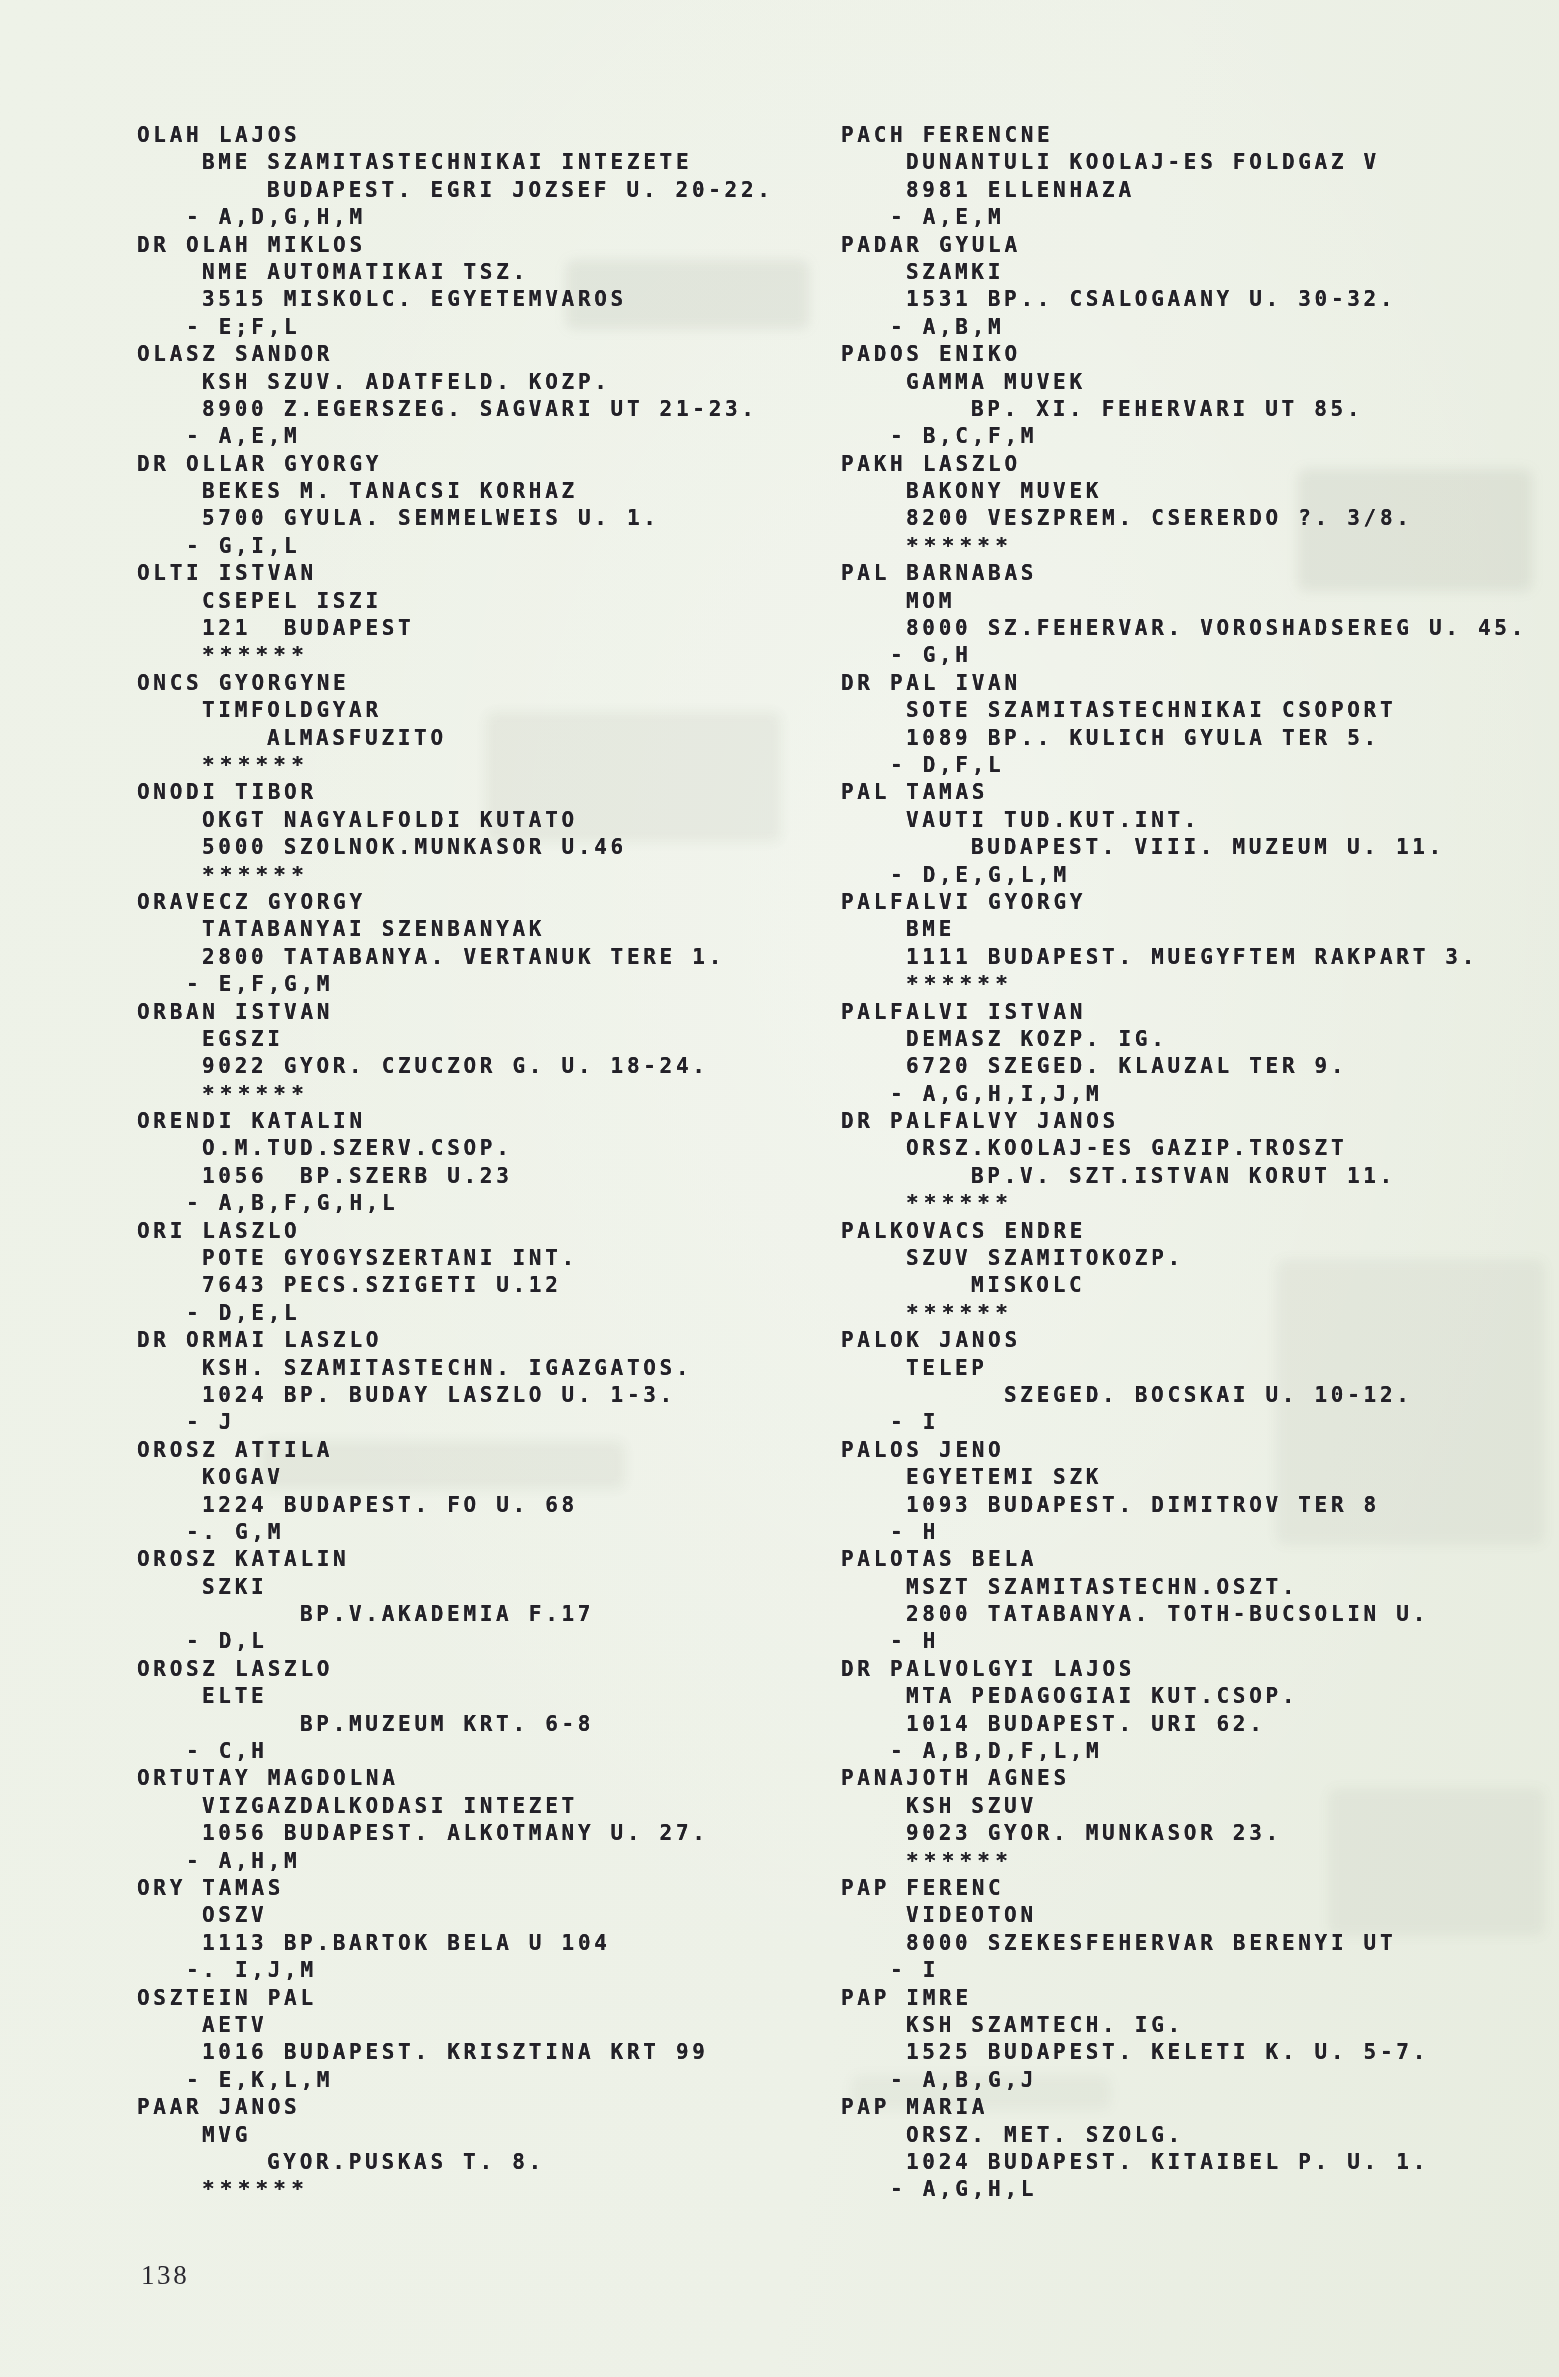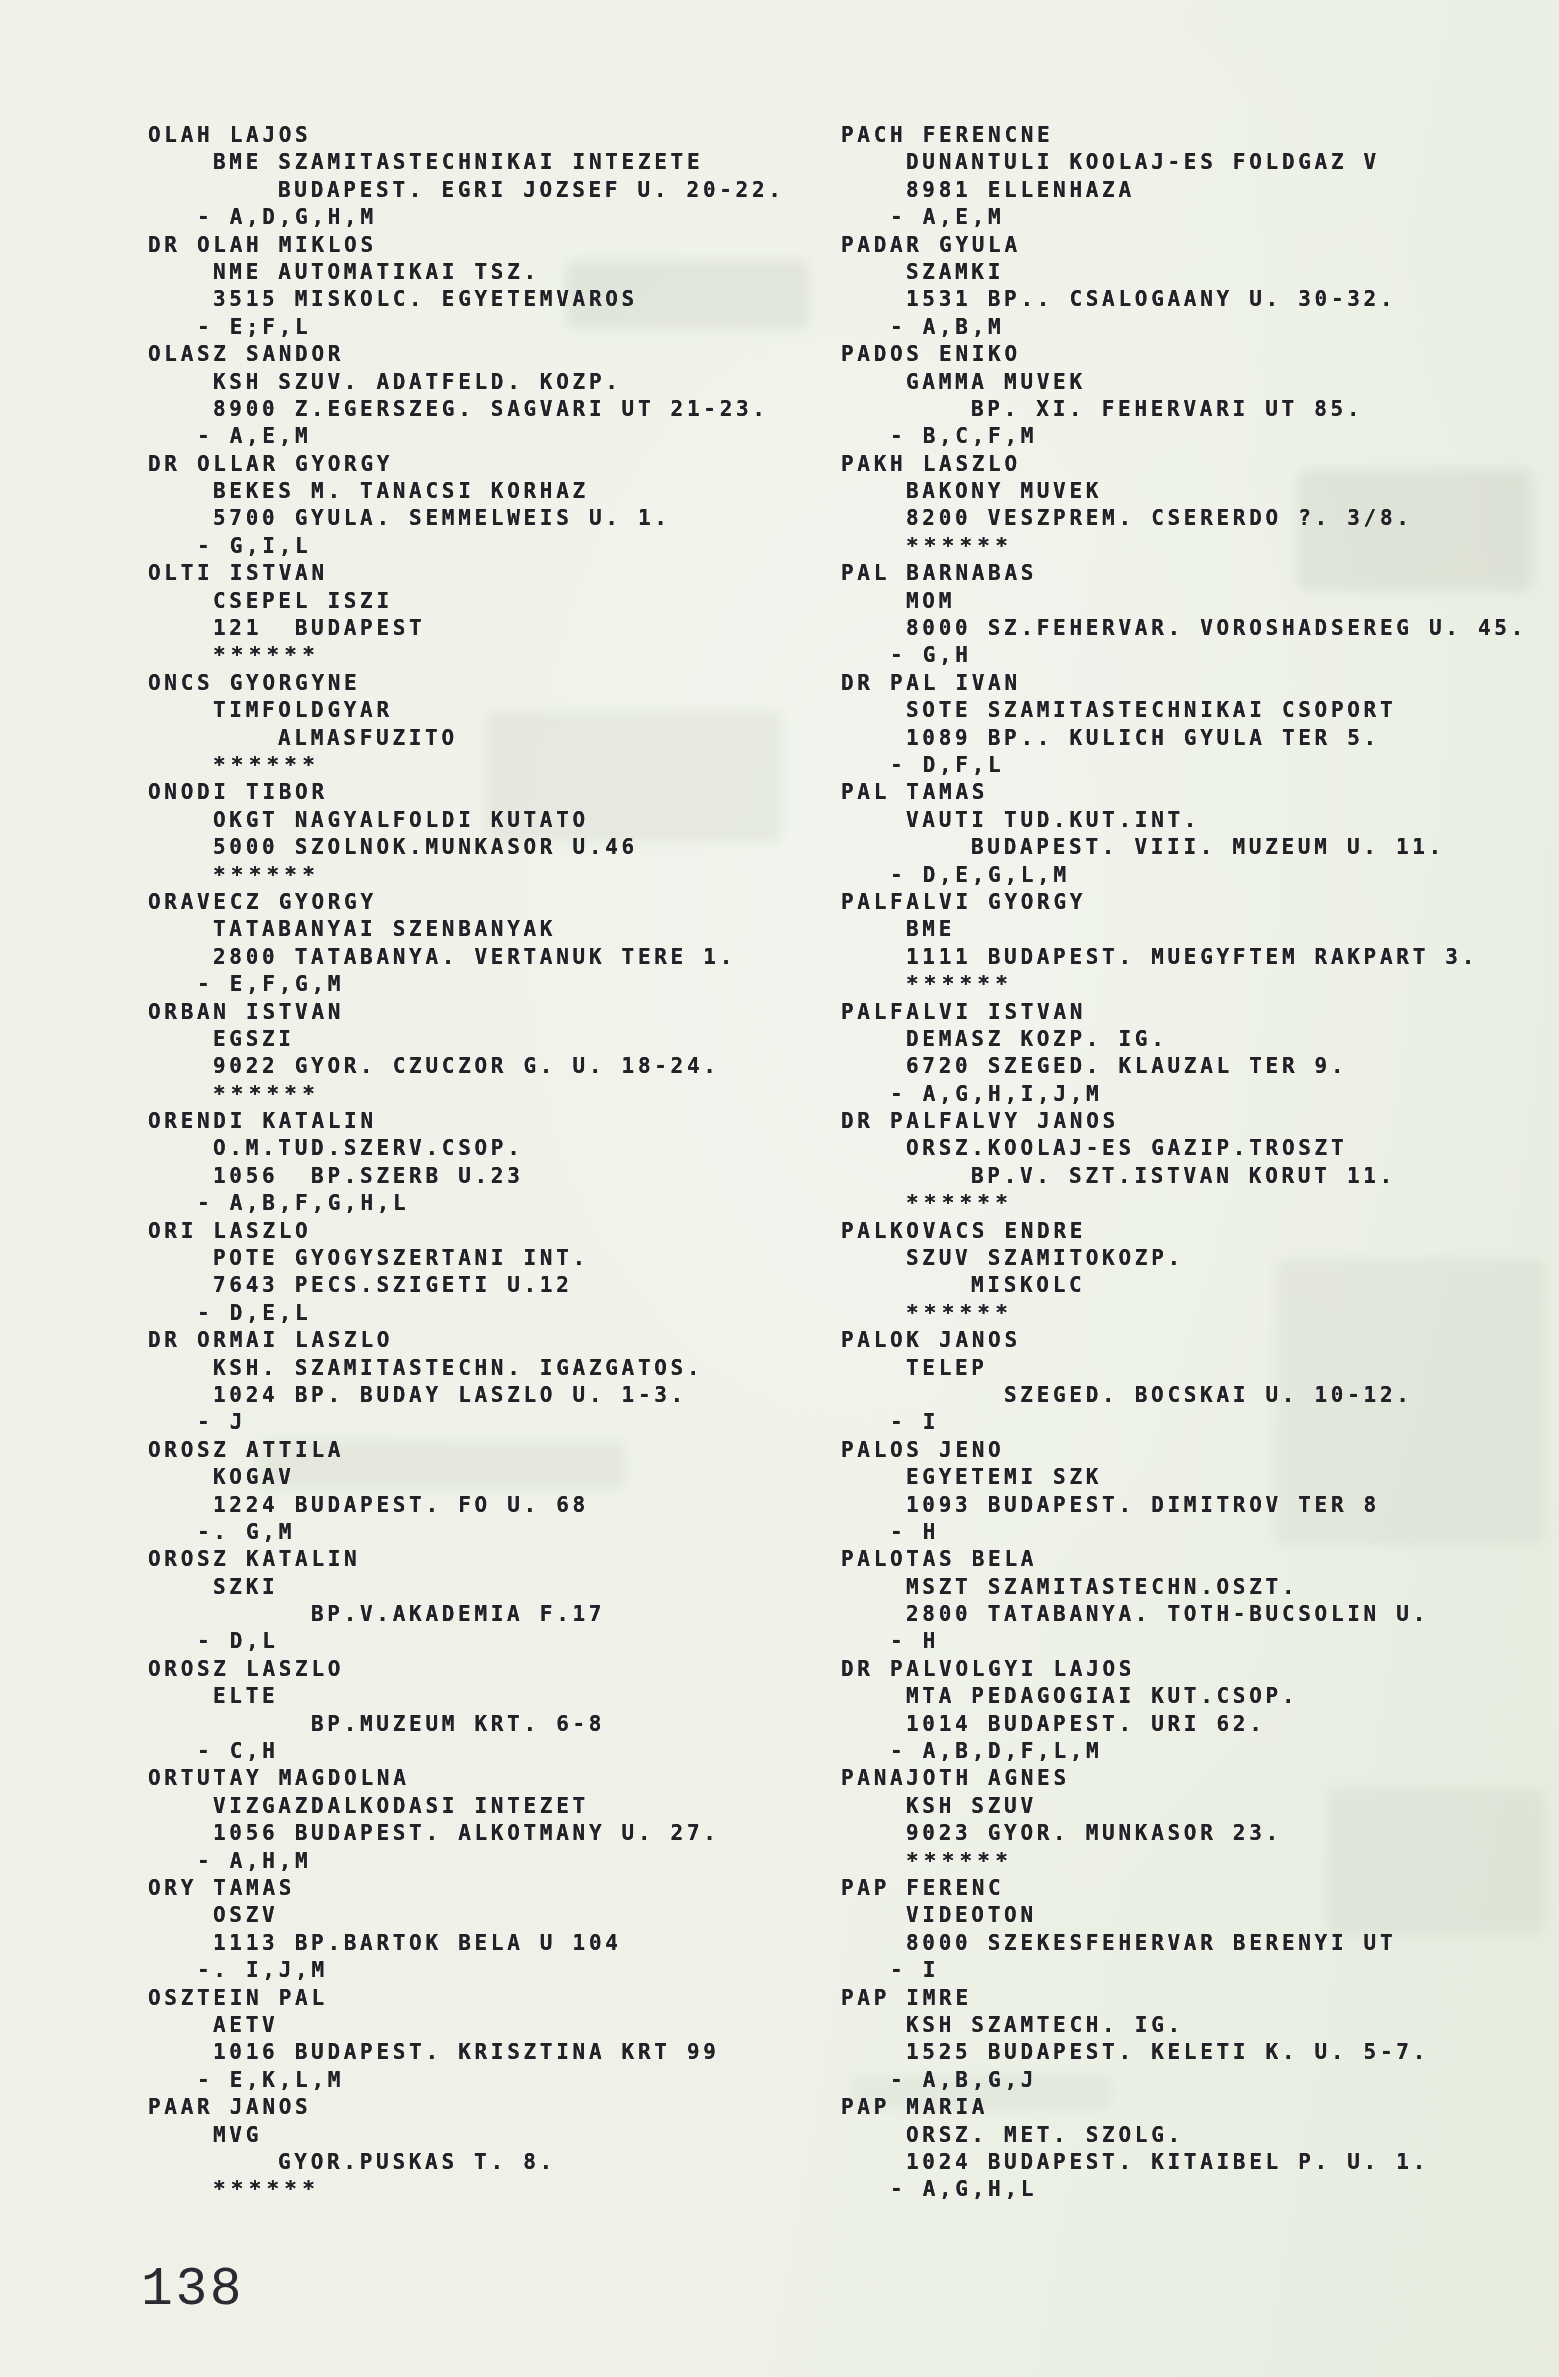--- a/index.html
+++ b/index.html
@@ -38,29 +38,29 @@
   .col{
     position:absolute;
     top:122px;
     font-size:21px;
     font-weight:700;
     line-height:27.4px;
     letter-spacing:3.7px;
     white-space:pre;
     text-shadow:0 0 0.6px rgba(32,30,38,0.85);
   }
-  .col-left{left:148px;}
+  .col-left{left:137px;}
   .col-right{left:841px;}
   .line{height:27.4px;}
   .line.stars{letter-spacing:5.2px;}
   .pagenum{
     position:absolute;
     left:141px;top:2260px;
-    font-family:Liberation Mono, monospace;
-    font-size:53px;
+    font-family:Liberation Serif, serif;
+    font-size:27px;
     font-weight:400;
     letter-spacing:2.6px;
     color:#2b2931;
   }
 </style>
 </head>
 <body>
 
 <div class="page" style="background-color: rgb(237, 241, 231); color: rgb(35, 33, 40);">
   <div class="smudge s1"></div>

